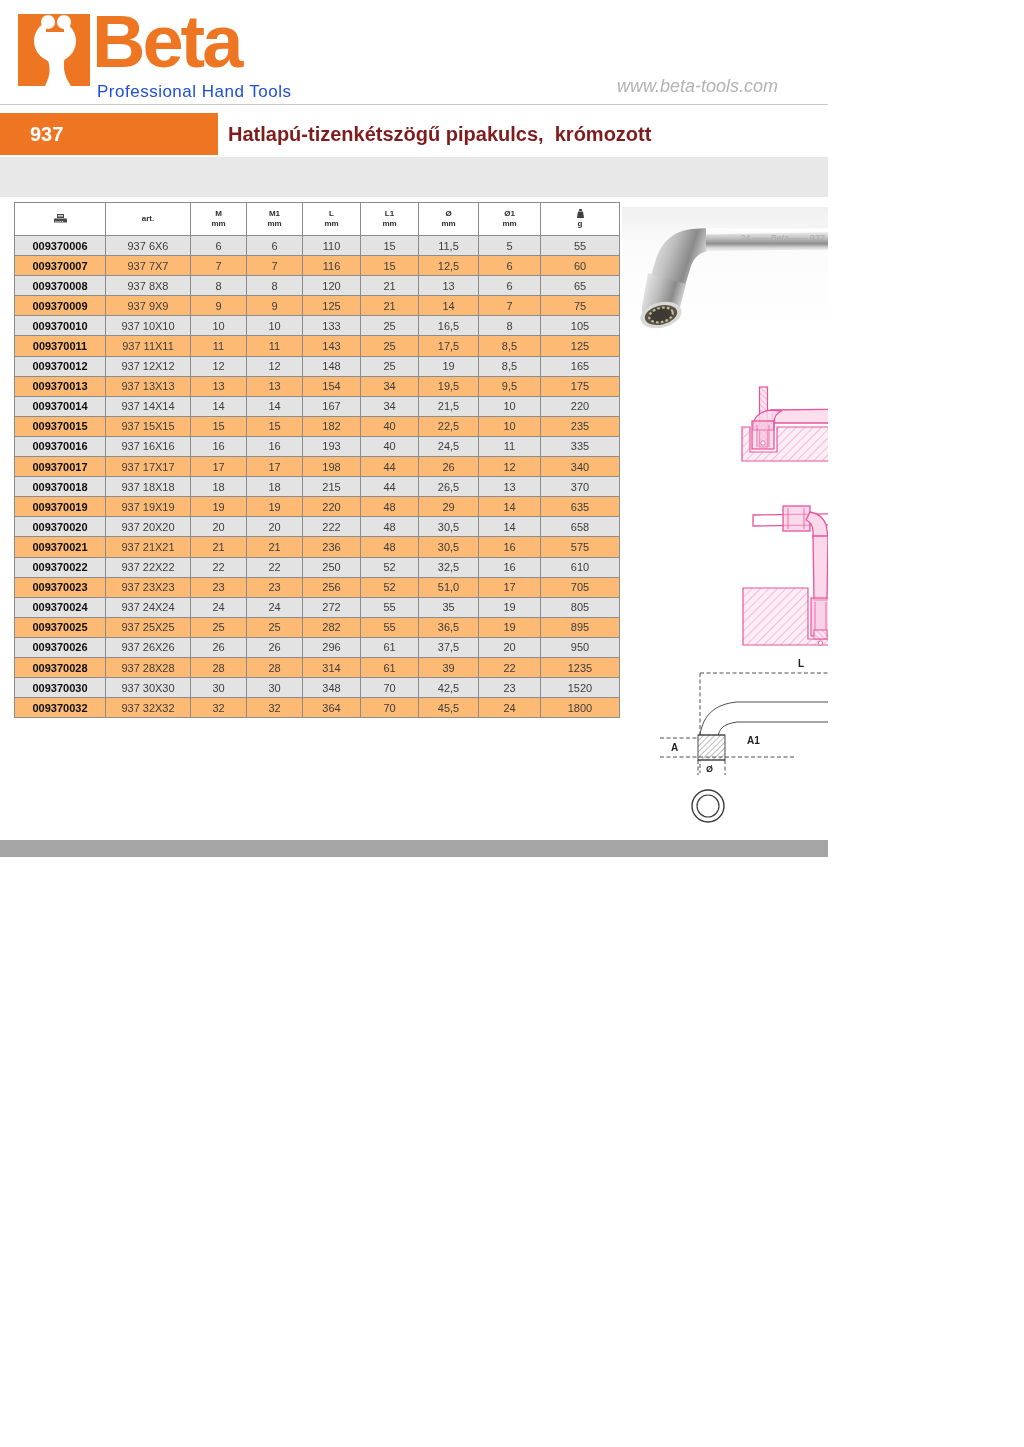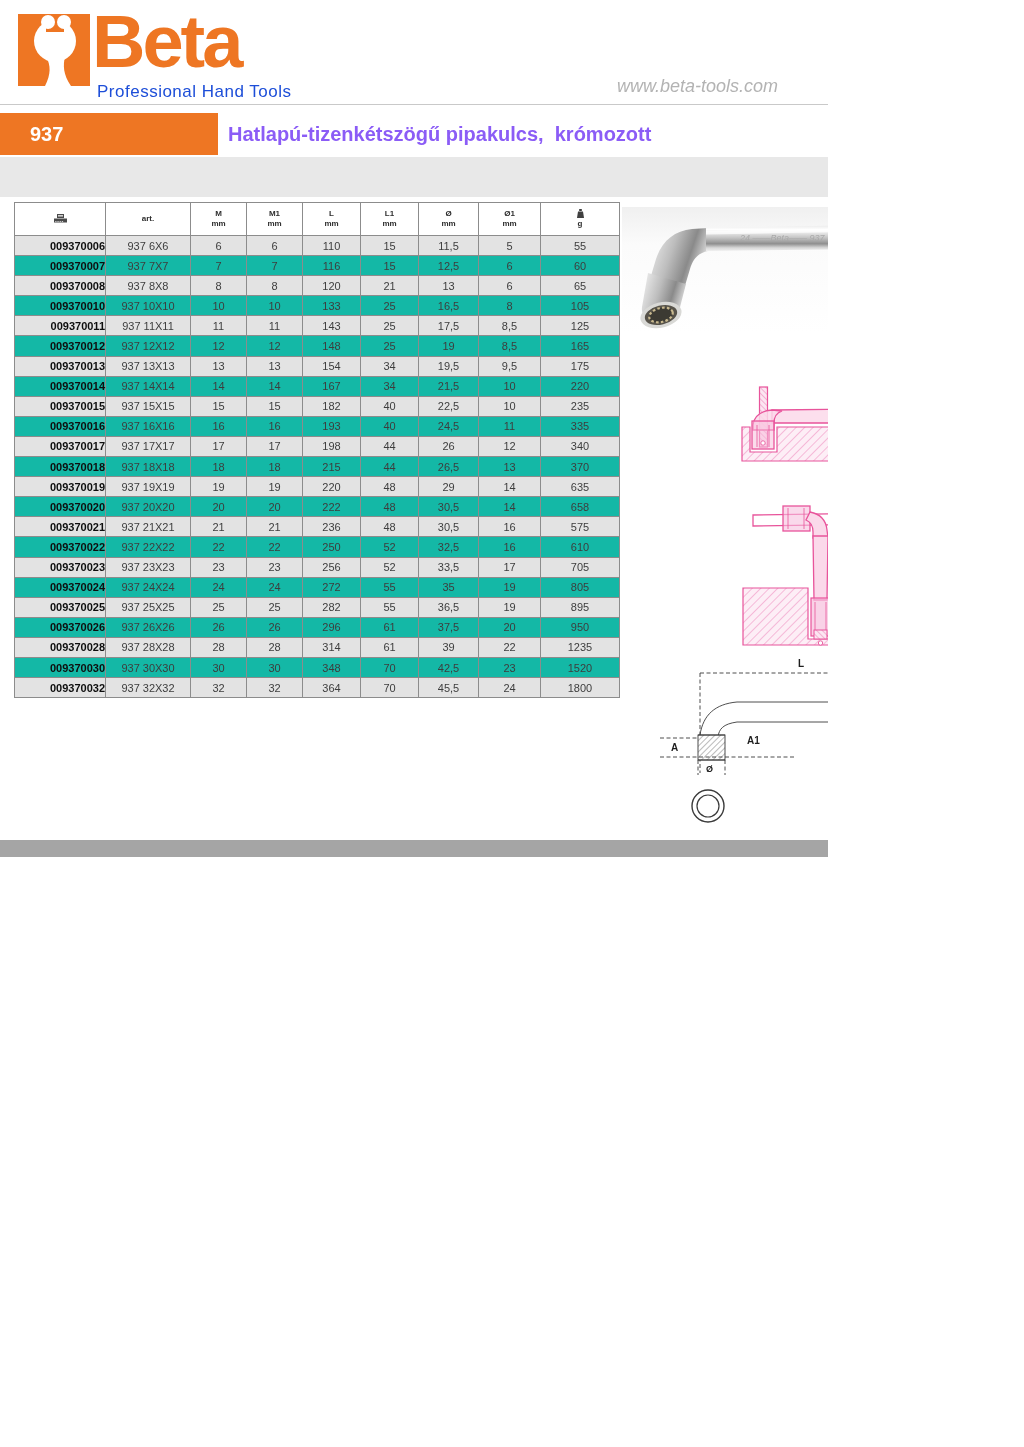--- a/index.html
+++ b/index.html
@@ -17,33 +17,33 @@
   .website{position:absolute;right:50px;top:76px;font-size:18px;font-style:italic;color:#b3b3b3;}
   .header-rule{position:absolute;left:0;top:104px;width:1024px;height:1px;background:#c9c9c9;}
   
   .banner{position:absolute;left:0;top:113px;width:1024px;height:42px;background:#fff;}
   .banner-code{
     position:absolute;left:0;top:0;width:218px;height:42px;background:#EE7623;
     color:#fff;font-size:20px;font-weight:bold;line-height:42px;padding-left:30px;box-sizing:border-box;
   }
   .banner-title{
     position:absolute;left:228px;top:0;height:42px;line-height:42px;
-    font-size:20px;font-weight:bold;color:#8b5cf6;white-space:pre;
+    font-size:20px;font-weight:bold;color:#7f1d1d;white-space:pre;
   }
   .gray-band{position:absolute;left:0;top:157px;width:1024px;height:40px;background:#E8E8E8;}
   
   .spec-table{
     position:absolute;left:14px;top:202px;width:605px;border-collapse:collapse;
-    table-layout:fixed;font-size:11px;color:#3d3d3d;background:#14b8a6;
+    table-layout:fixed;font-size:11px;color:#3d3d3d;background:#fdba74;
   }
   .spec-table th,.spec-table td{border:1px solid #8c8c8c;text-align:center;padding:0;}
   .spec-table th{height:32px;font-size:8px;font-weight:bold;color:#2e2e2e;line-height:10px;background:#fff;}
   .spec-table td{height:19.1px;}
   .spec-table tbody tr:nth-child(odd) td{background:#E3E3E3;}
-  .spec-table td.code{font-weight:bold;color:#0e0e0e;text-align:right;}
+  .spec-table td.code{font-weight:bold;color:#0e0e0e;}
   .th-icon{display:block;margin:0 auto 1px auto;}
   
   .photo{position:absolute;left:622px;top:207px;}
   .fig-pink-1{position:absolute;left:738px;top:383px;}
   .fig-pink-2{position:absolute;left:740px;top:498px;}
   .fig-dim{position:absolute;left:655px;top:653px;}
   
   .footer-bar{position:absolute;left:0;top:840px;width:1024px;height:17px;background:#A5A5A5;}
 </style>
 </head>
@@ -161,20 +161,31 @@
           <td>937 8X8</td>
           <td>8</td>
           <td>8</td>
           <td>120</td>
           <td>21</td>
           <td>13</td>
           <td>6</td>
           <td>65</td>
         </tr>
         <tr>
+          <td class="code">009370009</td>
+          <td>937 9X9</td>
+          <td>9</td>
+          <td>9</td>
+          <td>125</td>
+          <td>21</td>
+          <td>14</td>
+          <td>7</td>
+          <td>75</td>
+        </tr>
+        <tr>
           <td class="code">009370010</td>
           <td>937 10X10</td>
           <td>10</td>
           <td>10</td>
           <td>133</td>
           <td>25</td>
           <td>16,5</td>
           <td>8</td>
           <td>105</td>
         </tr>
@@ -310,21 +321,21 @@
           <td>16</td>
           <td>610</td>
         </tr>
         <tr>
           <td class="code">009370023</td>
           <td>937 23X23</td>
           <td>23</td>
           <td>23</td>
           <td>256</td>
           <td>52</td>
-          <td>33,5</td>
+          <td>51,0</td>
           <td>17</td>
           <td>705</td>
         </tr>
         <tr>
           <td class="code">009370024</td>
           <td>937 24X24</td>
           <td>24</td>
           <td>24</td>
           <td>272</td>
           <td>55</td>

